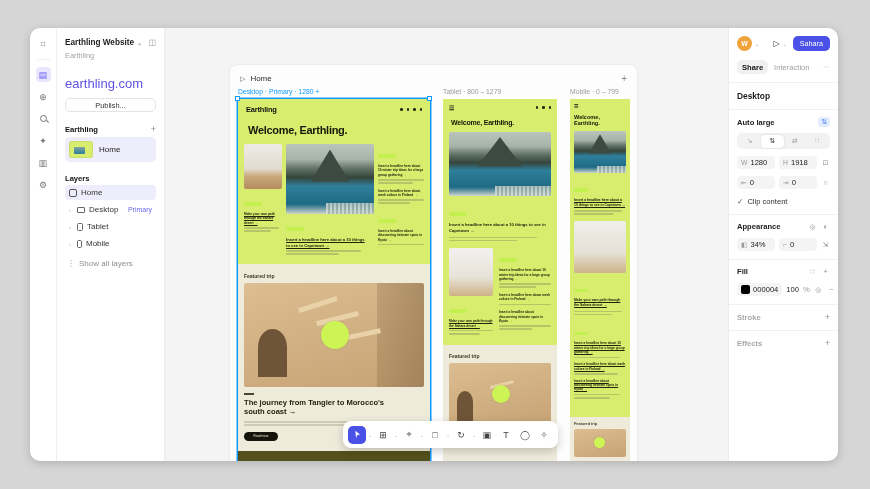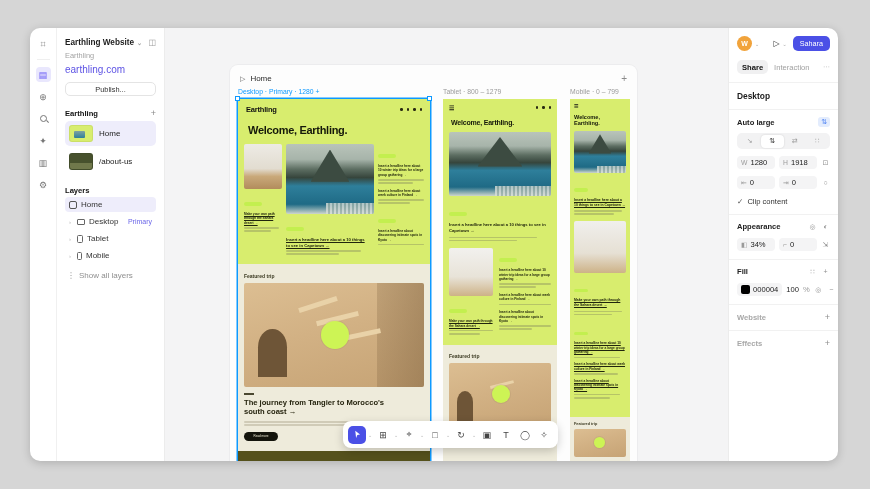--- a/index.html
+++ b/index.html
@@ -16,21 +16,21 @@
   .rail .rdiv { width:13px; height:1px; background:#efefef; }
   .search-glyph { width:7px; height:7px; border:1.2px solid #777; border-radius:50%; position:relative; }
   .search-glyph::after { content:""; position:absolute; width:3px; height:1.2px; background:#777; transform:rotate(45deg); right:-3px; bottom:-1px; }
 
   
   .sidebar { width:108px; border-right:1px solid #ececec; flex:none; position:relative; padding:10px 8px; font-size:8px; }
   .proj-title { font-size:8.2px; font-weight:bold; display:flex; align-items:center; gap:3px; }
   .proj-title .caret { color:#999; font-size:6px; }
   .panel-toggle { position:absolute; right:8px; top:10px; color:#9a9a9a; font-size:8px; }
   .proj-sub { color:#a3a3a3; margin-top:4px; font-size:7.4px; }
-  .proj-domain { color:#5d53e4; margin-top:4px; font-size:10px; }
+  .proj-domain { color:#5d53e4; margin-top:16px; font-size:13px; }
   .publish-btn { margin-top:7px; height:14px; border:1px solid #e4e4e4; border-radius:5px; display:flex; align-items:center; justify-content:center; font-size:7.4px; color:#333; background:#fff; }
   .sec-head { display:flex; justify-content:space-between; align-items:center; margin-top:12px; font-weight:bold; font-size:7.6px; color:#111; }
   .sec-head .plus { color:#8a8a8a; font-weight:normal; font-size:9px; }
   .page-item { display:flex; align-items:center; gap:6px; padding:4px; border-radius:5px; margin-top:3px; }
   .page-item.sel { background:#eeedfb; }
   .thumb { width:24px; height:17px; border-radius:3px; overflow:hidden; position:relative; flex:none; border:1px solid rgba(0,0,0,.06); }
   .thumb.home { background:#d8ed6e; }
   .thumb.home::after { content:""; position:absolute; left:4px; top:5px; width:11px; height:7px; background:linear-gradient(180deg,#7fa3a0,#2e7f9b); border-radius:1px; }
   .thumb.about { background:#47512d; }
   .thumb.about::after { content:""; position:absolute; left:0; bottom:0; width:100%; height:6px; background:#9aa06a; opacity:.5; }
@@ -173,24 +173,20 @@
     <div class="publish-btn">Publish...</div>
 
     <div class="sec-head">
       <span>Earthling</span>
       <span class="plus">+</span>
     </div>
     <div class="page-item sel">
       <span class="thumb home"></span>
       <span>Home</span>
     </div>
-    <div class="page-item">
-      <span class="thumb about"></span>
-      <span>/about-us</span>
-    </div>
 
     <div class="sec-head">
       <span>Layers</span>
     </div>
     <div class="layer-row sel">
       <span class="pg-ic"></span>
       <span>Home</span>
     </div>
     <div class="layer-row">
       <span class="chev">›</span>
@@ -477,21 +473,21 @@
         <span class="fv">000004</span>
       </div>
       <span class="fv">100</span>
       <span class="fl" style="color:#9a9a9a;">%</span>
       <span class="side-ic">◎</span>
       <span class="side-ic">−</span>
     </div>
 
     <div class="rp-hr"></div>
     <div class="rp-row">
-      <span class="rp-label muted">Website</span>
+      <span class="rp-label muted">Stroke</span>
       <span class="plus-ic">+</span>
     </div>
     <div class="rp-hr"></div>
     <div class="rp-row">
       <span class="rp-label muted">Effects</span>
       <span class="plus-ic">+</span>
     </div>
   </div>
 </div>
 

